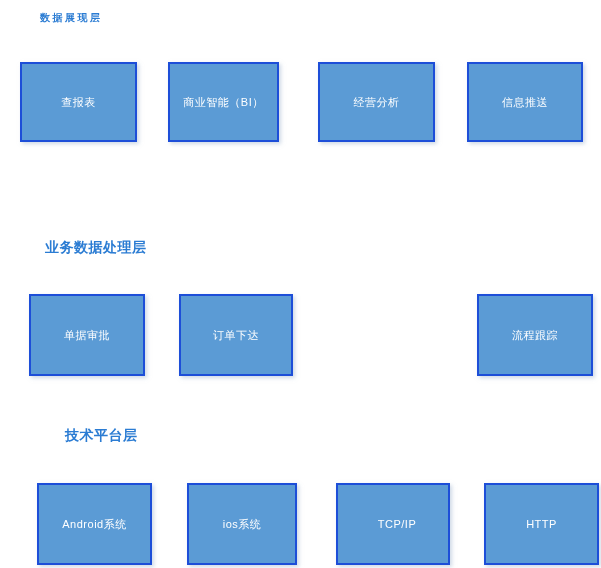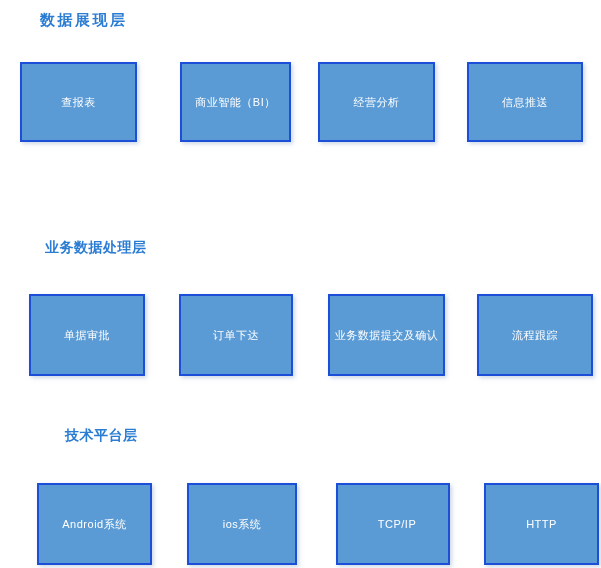--- a/index.html
+++ b/index.html
@@ -14,42 +14,42 @@
     height: 568px;
     background: #ffffff;
     overflow: hidden;
   }
   .layer-title {
     position: absolute;
     color: #2B7CD3;
     font-weight: bold;
     white-space: nowrap;
   }
-  .t0 { left: 40px; top: 11px;  font-size: 15px; letter-spacing: 2.5px; }
+  .t0 { left: 40px; top: 11px;  font-size: 10px; letter-spacing: 2.5px; }
   .t1 { left: 45px; top: 239px; font-size: 14px; letter-spacing: 0.5px; }
   .t2 { left: 65px; top: 427px; font-size: 14px; letter-spacing: 0.5px; }
   .node {
     position: absolute;
     background: #5B9BD5;
     border: 2px solid #1d4ed8;
     box-shadow: 2px 2px 4px rgba(168,185,210,0.55);
     box-sizing: border-box;
     display: flex;
     align-items: center;
     justify-content: center;
     color: #ffffff;
     font-size: 11px;
     letter-spacing: 0.5px;
     text-align: center;
     white-space: nowrap;
   }
   
   .r0 { top: 62px;  height: 80px; }
   .r0.c0 { left: 20px;  width: 117px; }
-  .r0.c1 { left: 180px; width: 111px; }
+  .r0.c1 { left: 168px; width: 111px; }
   .r0.c2 { left: 318px; width: 117px; text-align: center; }
   .r0.c3 { left: 467px; width: 116px; }
   
   .r1 { top: 294px; height: 82px; }
   .r1.c0 { left: 29px;  width: 116px; }
   .r1.c1 { left: 179px; width: 114px; }
   .r1.c2 { left: 328px; width: 117px; }
   .r1.c3 { left: 477px; width: 116px; }
   
   .r2 { top: 483px; height: 82px; }
@@ -65,21 +65,20 @@
 
   <div class="layer-title t0">数据展现层</div>
   <div class="node r0 c0">查报表</div>
   <div class="node r0 c1">商业智能（BI）</div>
   <div class="node r0 c2">经营分析</div>
   <div class="node r0 c3">信息推送</div>
 
   <div class="layer-title t1">业务数据处理层</div>
   <div class="node r1 c0">单据审批</div>
   <div class="node r1 c1">订单下达</div>
-  <div class="node r1 c2">业务数据提交及确认</div>
   <div class="node r1 c3">流程跟踪</div>
 
   <div class="layer-title t2">技术平台层</div>
   <div class="node r2 c0">Android系统</div>
   <div class="node r2 c1">ios系统</div>
   <div class="node r2 c2">TCP/IP</div>
   <div class="node r2 c3">HTTP</div>
 
 </div>
 

